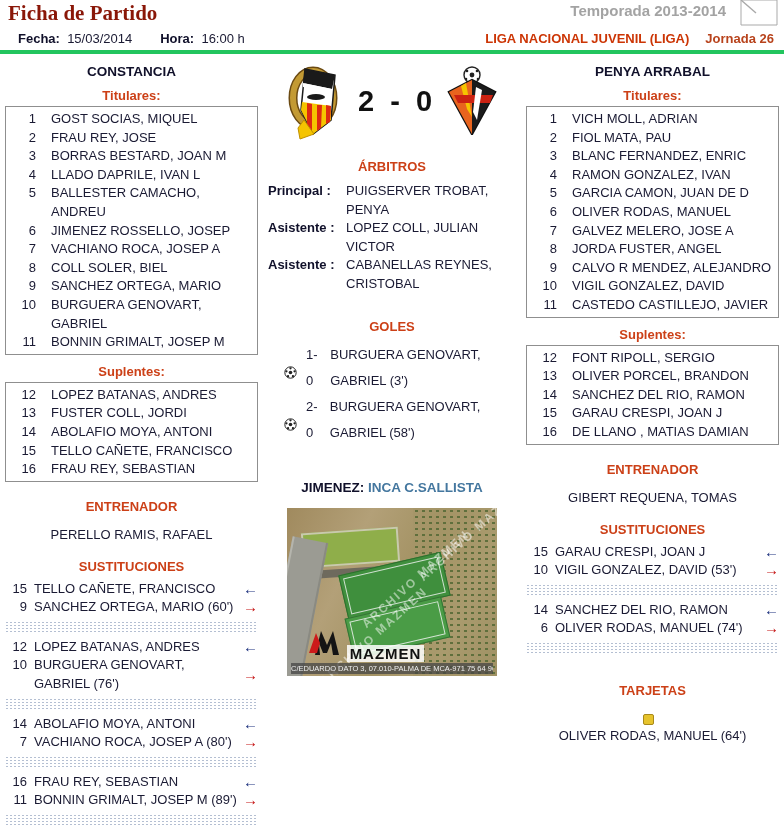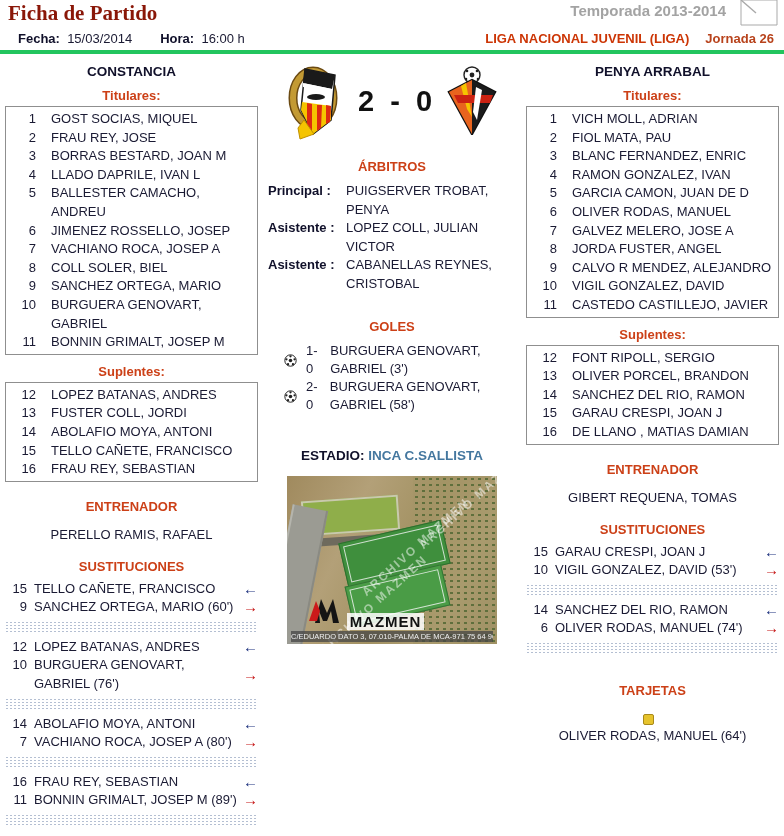--- a/index.html
+++ b/index.html
@@ -56,21 +56,21 @@
   }
   
   .logo-row { display:flex; align-items:center; margin-top:2px; height:82px; }
   .crest-l { margin-left:22px; }
   .crest-r { margin-right:20px; }
   .score { flex:1 1 auto; text-align:center; font-weight:bold; font-size:29px; color:#111; word-spacing:8px; }
   .ref-block { margin-top:8px; padding-left:2px; }
   .ref-row { display:flex; line-height:18.5px; }
   .ref-role { font-weight:bold; width:78px; flex:0 0 78px; color:#10102a; }
   .goals { margin-top:8px; padding-left:18px; }
-  .goal-row { display:flex; align-items:center; line-height:18px; }
+  .goal-row { display:flex; align-items:center; line-height:26px; }
   .ball { width:13px; height:13px; margin-right:9px; flex:0 0 13px; }
   .g-score { margin-right:9px; }
   .estadio { text-align:center; margin-top:34px; font-size:13.5px; }
   .estadio b { color:#10102a; }
   .estadio .val { color:#44779f; font-weight:bold; }
   .ciudad { text-align:center; margin-top:11px; }
   .ciudad b { color:#10102a; }
   
   .photo {
     width:210px; height:168px; margin:13px auto 0; position:relative; overflow:hidden;
@@ -335,21 +335,21 @@
               <circle cx="3" cy="6.5" r="1.4" fill="#222222"></circle>
               <circle cx="11" cy="12.6" r="1.4" fill="#222222"></circle>
               <circle cx="5" cy="12.6" r="1.4" fill="#222222"></circle>
             </svg></span>
         <span class="g-score">2-0</span>
         <span>BURGUERA GENOVART, GABRIEL (58')</span>
       </div>
     </div>
 
     <div class="estadio">
-      <b>ESTADIO:</b>
+      <b>JIMENEZ:</b>
       <span class="val">INCA C.SALLISTA</span>
     </div>
 
     <div class="photo">
       <div class="scrub"></div>
       <div class="field1"></div>
       <div class="stand"></div>
       <div class="pitch2"></div>
       <div class="pitch3"></div>
       <div class="road"></div>

